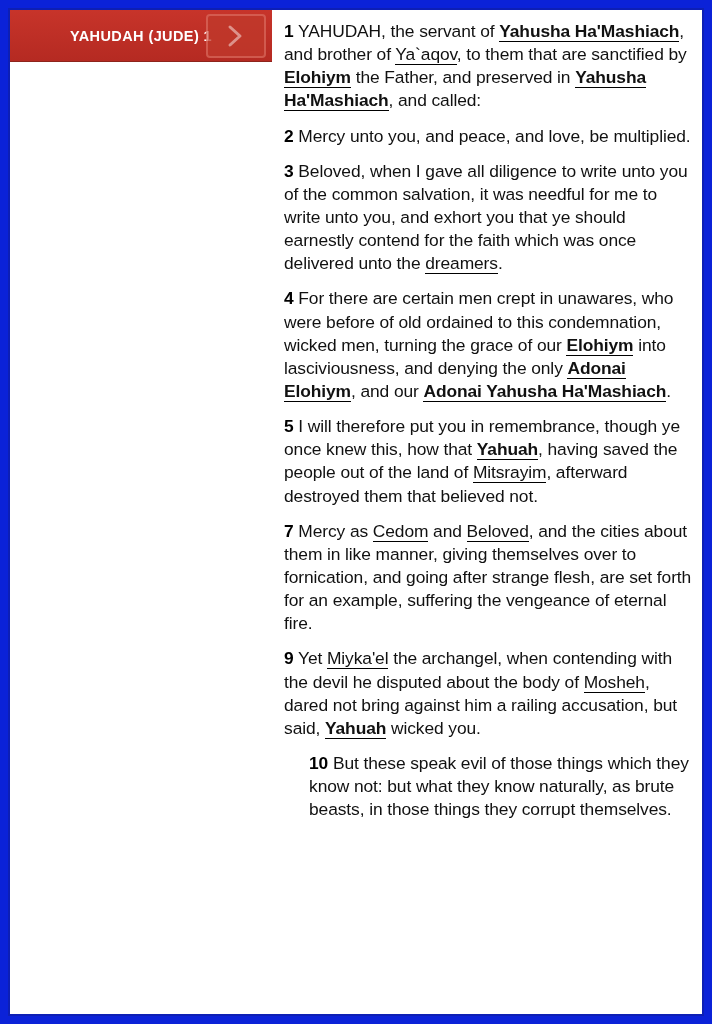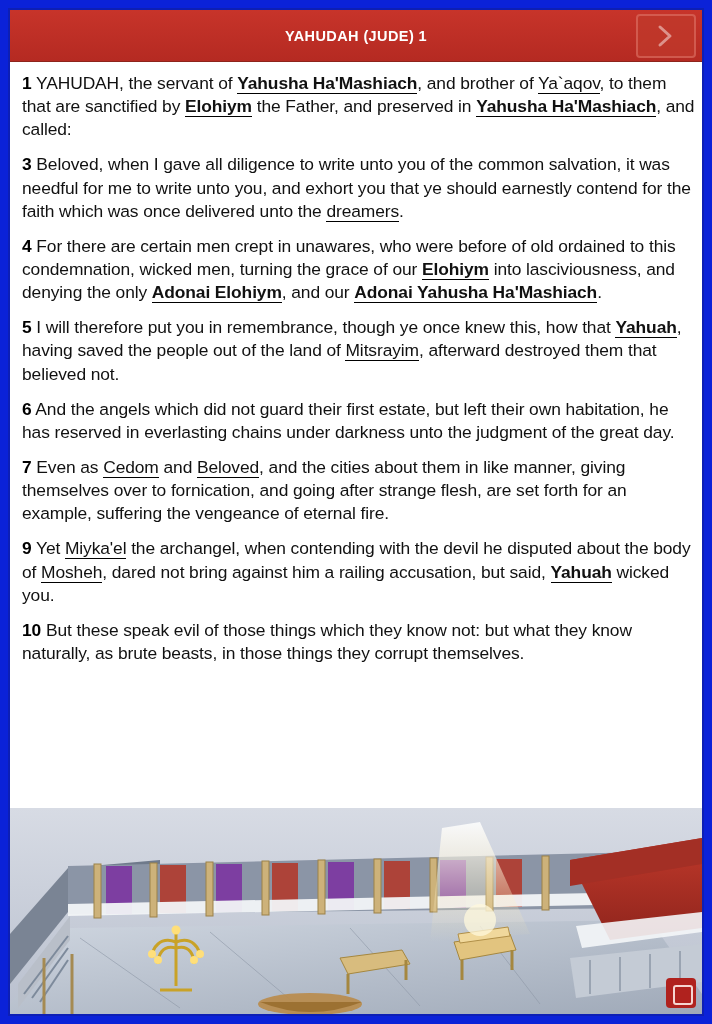--- a/index.html
+++ b/index.html
@@ -20,21 +20,21 @@
   }
   
   .frame {
     position: absolute;
     left: 8px; top: 8px;
     width: 696px; height: 1008px;
     background: #ffffff;
     border: 2px solid #0d1fb5;
     overflow: hidden;
     display: flex;
-    flex-direction: column;
+    flex-direction: row;
   }
   
   .titlebar {
     position: relative;
     height: 52px;
     background: #c0392b;
     background: linear-gradient(#c7342a, #b52a22);
     flex: 0 0 auto;
     display: flex;
     align-items: center;
@@ -72,21 +72,21 @@
     padding: 10px 4px 2px 12px;
   }
   .verse {
     font-size: 17.4px;
     line-height: 1.33;
     color: #111111;
     margin: 0 0 12px 0;
     text-align: left;
     letter-spacing: -0.1px;
   }
-  .verse:last-child { margin-bottom: 2px; }
+  .verse:last-child { margin-bottom: 2px; margin-left: 25px; }
   .vnum {
     font-weight: bold;
     color: #000000;
   }
   .name {
     font-weight: bold;
     border-bottom: 1.4px solid #000;
     padding-bottom: 0px;
   }
   .place {
@@ -134,25 +134,25 @@
       <div class="titlebar-text">YAHUDAH (JUDE) 1</div>
       <div class="next-btn">
         <svg width="30" height="26" viewBox="0 0 30 26" aria-hidden="true">
           <path d="M9 4 L19 13 L9 22" fill="none" stroke="#e8b4ad" stroke-width="3" stroke-linecap="round" stroke-linejoin="round"></path>
         </svg>
       </div>
     </div>
 
     <div class="scroll" id="verses">
         <p class="verse"><span class="vnum">1</span> <span>YAHUDAH, the servant of </span><span class="name">Yahusha Ha'Mashiach</span><span>, and brother of </span><span class="place">Ya`aqov</span><span>, to them that are sanctified by </span><span class="name">Elohiym</span><span> the Father, and preserved in </span><span class="name">Yahusha Ha'Mashiach</span><span>, and called:</span></p>
+        <p class="verse"><span class="vnum">2</span> <span>Mercy unto you, and peace, and love, be multiplied.</span></p>
         <p class="verse"><span class="vnum">3</span> <span>Beloved, when I gave all diligence to write unto you of the common salvation, it was needful for me to write unto you, and exhort you that ye should earnestly contend for the faith which was once delivered unto the </span><span class="place">dreamers</span><span>.</span></p>
         <p class="verse"><span class="vnum">4</span> <span>For there are certain men crept in unawares, who were before of old ordained to this condemnation, wicked men, turning the grace of our </span><span class="name">Elohiym</span><span> into lasciviousness, and denying the only </span><span class="name">Adonai Elohiym</span><span>, and our </span><span class="name">Adonai Yahusha Ha'Mashiach</span><span>.</span></p>
         <p class="verse"><span class="vnum">5</span> <span>I will therefore put you in remembrance, though ye once knew this, how that </span><span class="name">Yahuah</span><span>, having saved the people out of the land of </span><span class="place">Mitsrayim</span><span>, afterward destroyed them that believed not.</span></p>
-        <p class="verse"><span class="vnum">6</span> <span>And the angels which did not guard their first estate, but left their own habitation, he has reserved in everlasting chains under darkness unto the judgment of the great day.</span></p>
-        <p class="verse"><span class="vnum">7</span> <span>Even as </span><span class="place">Cedom</span><span> and </span><span class="place">Beloved</span><span>, and the cities about them in like manner, giving themselves over to fornication, and going after strange flesh, are set forth for an example, suffering the vengeance of eternal fire.</span></p>
+        <p class="verse"><span class="vnum">7</span> <span>Mercy as </span><span class="place">Cedom</span><span> and </span><span class="place">Beloved</span><span>, and the cities about them in like manner, giving themselves over to fornication, and going after strange flesh, are set forth for an example, suffering the vengeance of eternal fire.</span></p>
         <p class="verse"><span class="vnum">9</span> <span>Yet </span><span class="place">Miyka'el</span><span> the archangel, when contending with the devil he disputed about the body of </span><span class="place">Mosheh</span><span>, dared not bring against him a railing accusation, but said, </span><span class="name">Yahuah</span><span> wicked you.</span></p>
         <p class="verse"><span class="vnum">10</span> <span>But these speak evil of those things which they know not: but what they know naturally, as brute beasts, in those things they corrupt themselves.</span></p>
       </div>
 
     <div class="art-wrap">
       <div class="art">
         <svg width="692" height="207" viewBox="0 0 692 207" preserveAspectRatio="none">
           <defs>
             <linearGradient id="sky" x1="0" y1="0" x2="0" y2="1">
               <stop offset="0%" stop-color="#d7dbe4"></stop>

